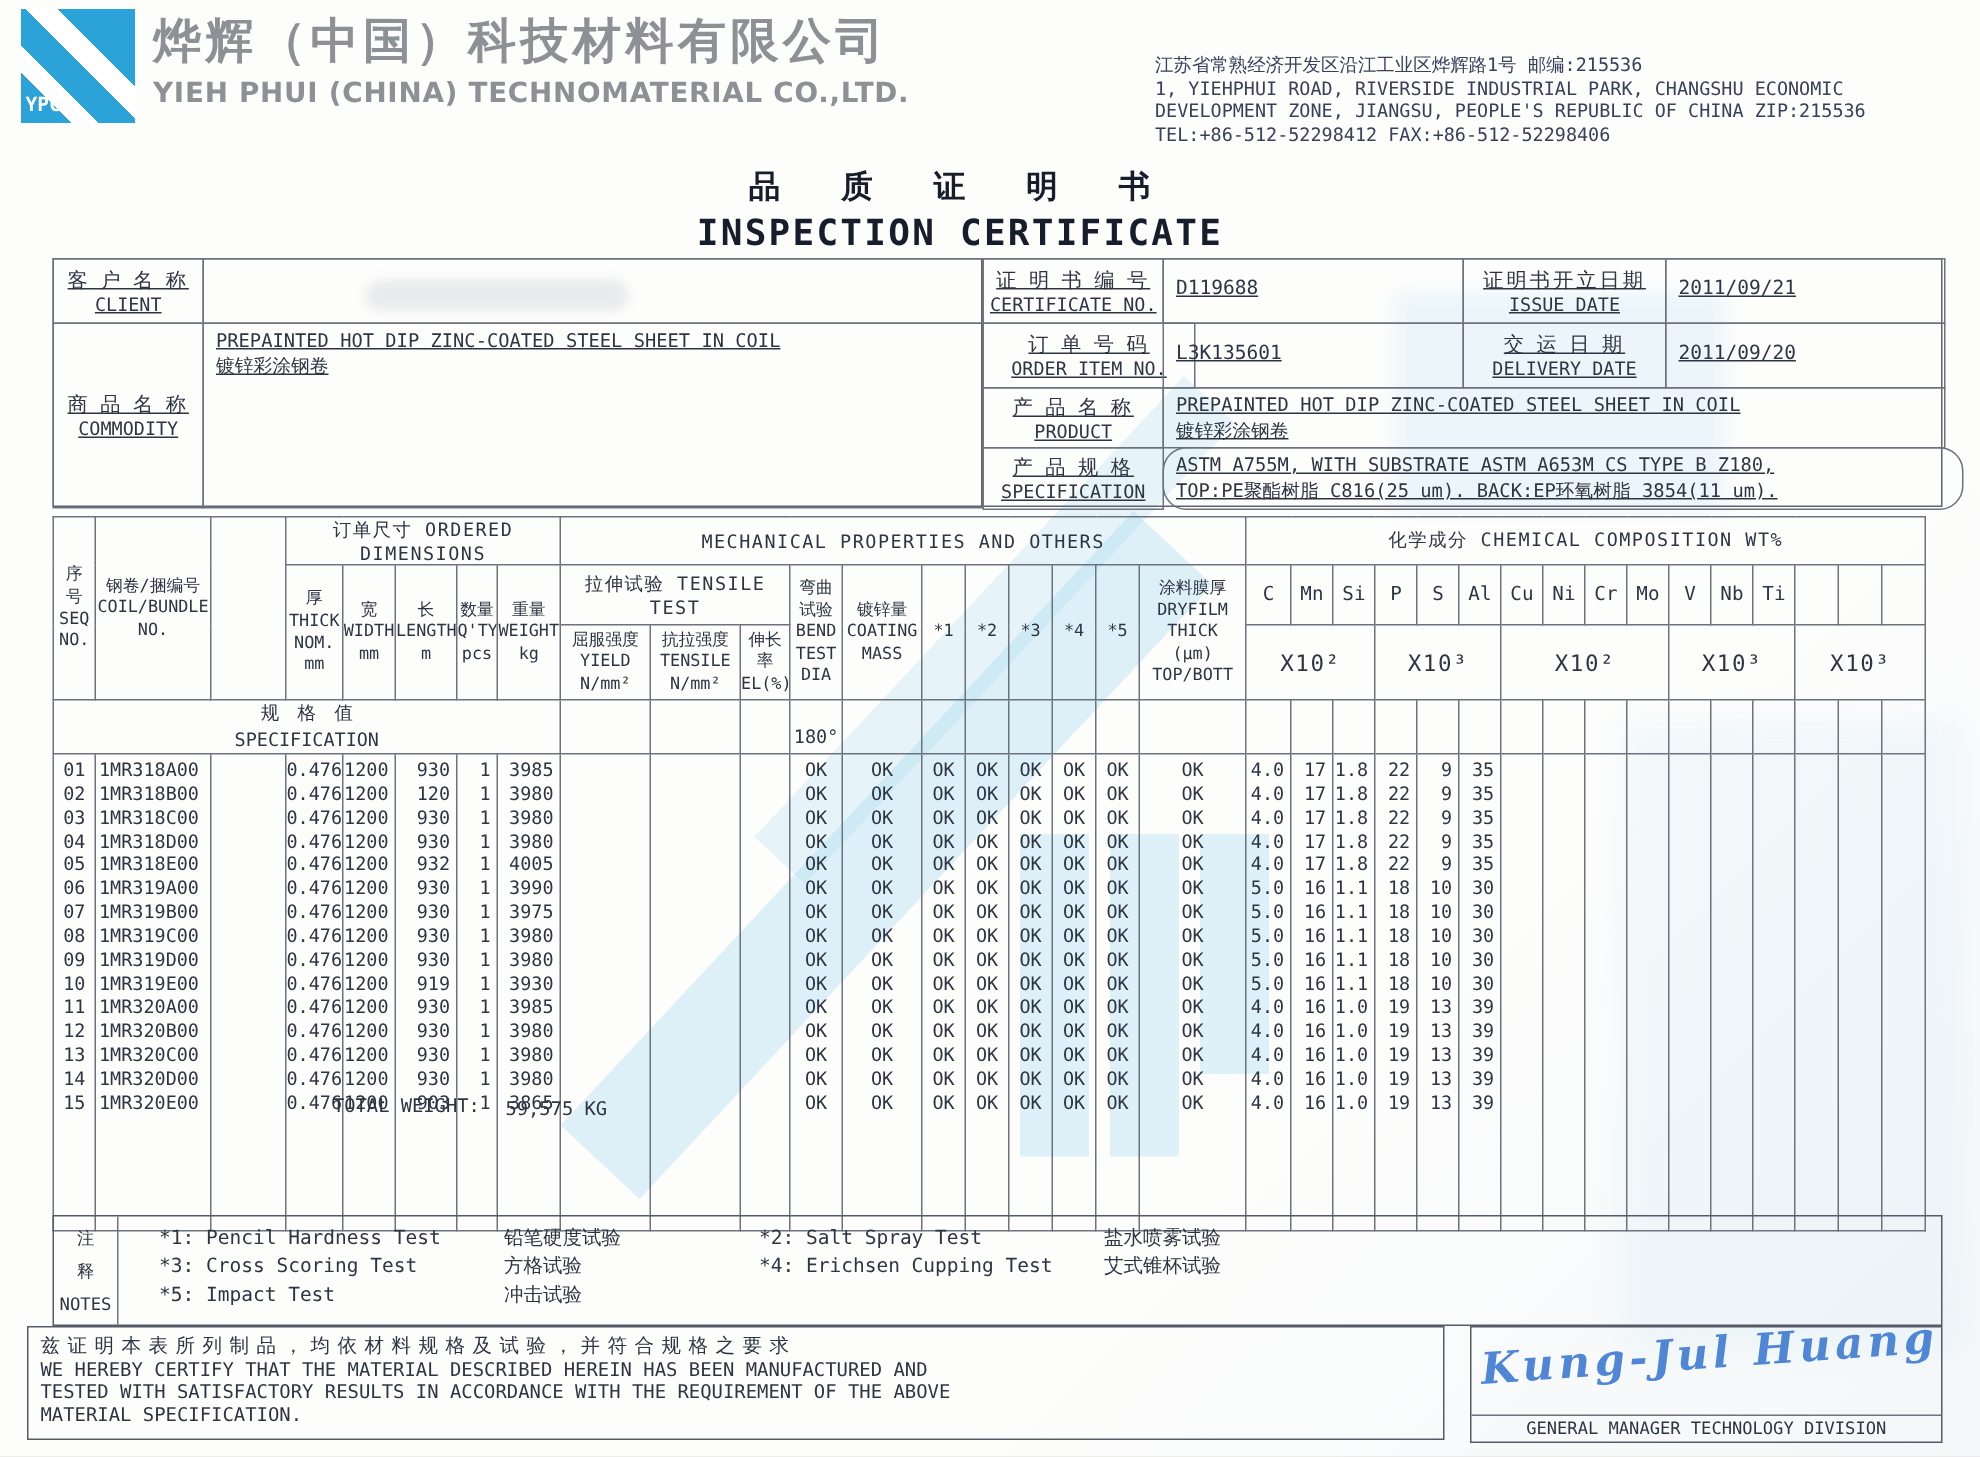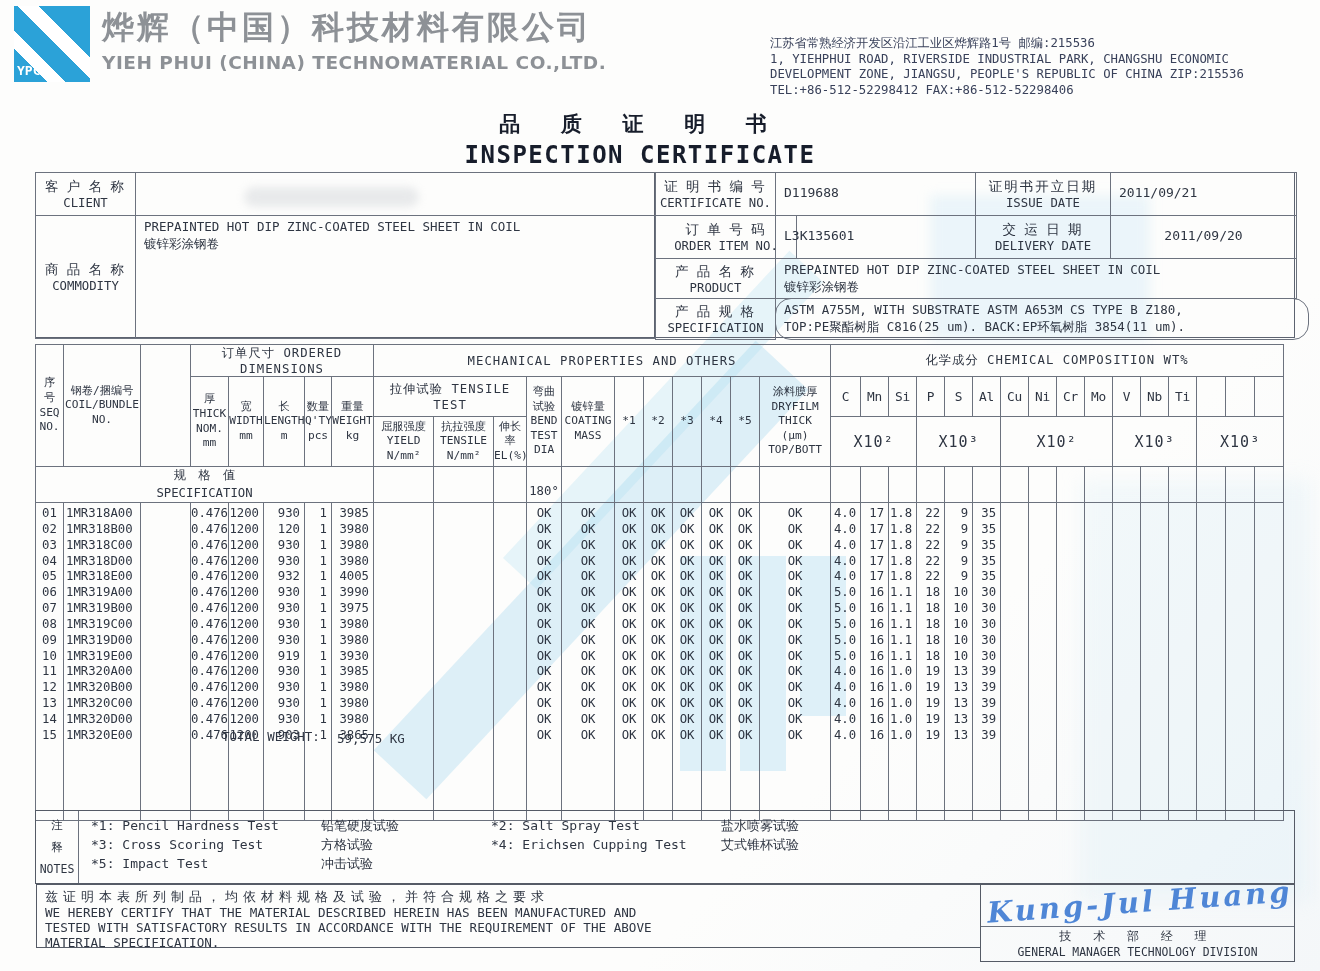--- a/index.html
+++ b/index.html
@@ -23,21 +23,21 @@
   .logo-text { position:absolute; left:3px; bottom:4px; color:#fff; font-size:13px; font-weight:bold; letter-spacing:0; }
   .company { position:absolute; left:102px; top:6px; color:#8d9196; }
   .company-zh { font-size:32px; font-weight:bold; letter-spacing:3px; font-family:"DejaVu Sans",sans-serif; }
   .company-en { font-size:18.5px; font-weight:bold; letter-spacing:.5px; margin-top:2px; font-family:"DejaVu Sans",sans-serif; }
   .address { position:absolute; left:770px; top:36px; width:545px; font-size:12.3px; line-height:1.28; color:#39415a; white-space:pre-line; }
   .title-wrap { position:absolute; left:430px; top:110px; width:420px; text-align:center; color:#171d2b; }
   .title-zh { font-size:21px; font-weight:bold; letter-spacing:14px; }
   .title-en { font-size:24px; font-weight:bold; letter-spacing:1.5px; margin-top:3px; }
   
   .ibox { position:absolute; border:1.5px solid #5d6370; }
-  .icell { position:absolute; border:1px solid #6c727e; overflow:hidden; }
+  .icell { position:absolute; border:1px solid #6c727e; overflow:hidden;text-decoration:underline; }
   .lbl { text-align:center; display:flex; flex-direction:column; justify-content:center; }
   .lbl .zh { font-size:13.5px; letter-spacing:2px; font-family:"DejaVu Sans",sans-serif; }
   .lbl .en { font-size:12.3px; }
   .val { font-size:13px; padding:4px 8px; }
   .val2 { font-size:12.5px; padding:3px 8px; line-height:1.35; }
   .redact { position:absolute; left:108px; top:14px; width:175px; height:20px; background:#c9cdd2; opacity:.4; filter:blur(4px); border-radius:10px; }
   
   table.main { position:absolute; left:35px; top:344px; width:1248px; border-collapse:collapse; table-layout:fixed; border:1.5px solid #555b66; }
   table.main td { border:1px solid #6c727e; overflow:hidden; }
   .h-grp { font-size:12.3px; text-align:center; letter-spacing:1px; font-weight:normal; }
@@ -49,25 +49,25 @@
   td.data-col { vertical-align:top; padding-top:3px; }
   .cell-line { height:15.85px; line-height:15.85px; font-size:12.3px; white-space:nowrap; }
   .a-c .cell-line { text-align:center; }
   .a-r .cell-line { text-align:right; padding-right:4px; }
   .a-l .cell-line { text-align:left; padding-left:2px; }
   .total-overlay { position:absolute; font-size:12.5px; white-space:nowrap; }
   
   .notes-box { position:absolute; left:35px; top:810px; width:1260px; height:74px; border:1.5px solid #555b66; display:flex; }
   .notes-lbl { width:43px; border-right:1px solid #6c727e; text-align:center; font-size:11.5px; white-space:pre-line; line-height:1.9; padding-top:4px; }
   .notes-body { flex:1; padding:6px 0 0 12px; font-size:13px; line-height:1.45; }
-  .notes-row { display:flex; }
+  .notes-row { display:flex;margin-left:15px; }
   .n-en { width:230px; white-space:nowrap; }
   .n-zh { width:150px; font-family:"DejaVu Sans",sans-serif; white-space:nowrap; }
   .notes-colgap { width:20px; }
-  .certify-box { position:absolute; left:36px; top:884px; width:945px; height:64px; border:1.5px solid #555b66; padding:3px 8px; }
+  .certify-box { position:absolute; left:18px; top:884px; width:945px; height:76px; border:1.5px solid #555b66; padding:3px 8px; }
   .certify-zh { font-size:13px; letter-spacing:5px; font-family:"DejaVu Sans",sans-serif; white-space:nowrap; }
   .certify-en { font-size:12.6px; line-height:1.18; white-space:nowrap; }
   .sig-box { position:absolute; left:980px; top:884px; width:315px; height:78px; border:1.5px solid #555b66; }
   .sig-script { position:absolute; left:6px; top:0px; font-family:"DejaVu Serif",serif; font-style:italic; font-weight:bold;
     font-size:29px; color:#4f86d6; letter-spacing:3px; transform:rotate(-4deg); white-space:nowrap; }
   .sig-titles { position:absolute; left:0; right:0; bottom:2px; border-top:1px solid #6c727e; text-align:center; padding-top:1px; }
   .sig-zh { font-size:12px; letter-spacing:9px; font-family:"DejaVu Sans",sans-serif; }
   .sig-en { font-size:11.4px; white-space:nowrap; }
 </style>
 </head>
@@ -132,21 +132,21 @@
 
     <div class="icell lbl" style="left:-1px; top:42px; width:142px; height:44px;">
       <div class="zh">订 单 号 码</div>
       <div class="en">ORDER ITEM NO.</div>
     </div>
     <div class="icell val" style="left:119px; top:42px; width:201px; height:44px; padding-top:12px;">L3K135601</div>
     <div class="icell lbl" style="left:319px; top:42px; width:136px; height:44px;">
       <div class="zh">交 运 日 期</div>
       <div class="en">DELIVERY DATE</div>
     </div>
-    <div class="icell val" style="left:454px; top:42px; width:187px; height:44px; padding-top:12px;text-align:center;">2011/09/20</div>
+    <div class="icell val" style="left:454px; top:42px; width:187px; height:44px; padding-top:12px;">2011/09/20</div>
 
     <div class="icell lbl" style="left:-1px; top:85px; width:121px; height:41px;">
       <div class="zh">产 品 名 称</div>
       <div class="en">PRODUCT</div>
     </div>
     <div class="icell val2" style="left:119px; top:85px; width:522px; height:41px;">
       <div>PREPAINTED HOT DIP ZINC-COATED STEEL SHEET IN COIL</div>
       <div style="font-family:'DejaVu Sans',sans-serif;">镀锌彩涂钢卷</div>
     </div>
 
@@ -943,18 +943,17 @@
   <div class="certify-box">
     <div class="certify-zh">兹证明本表所列制品，均依材料规格及试验，并符合规格之要求</div>
     <div class="certify-en">WE HEREBY CERTIFY THAT THE MATERIAL  DESCRIBED  HEREIN  HAS BEEN  MANUFACTURED  AND</div>
     <div class="certify-en">TESTED WITH SATISFACTORY RESULTS IN ACCORDANCE WITH THE REQUIREMENT  OF  THE  ABOVE</div>
     <div class="certify-en">MATERIAL SPECIFICATION.</div>
   </div>
 
   <div class="sig-box">
     <div class="sig-script">Kung-Jul Huang</div>
     <div class="sig-titles">
-      <div class="sig-zh">技 术 部 经 理</div>
       <div class="sig-en">GENERAL MANAGER TECHNOLOGY DIVISION</div>
     </div>
   </div>
 
 </div>
 
 </body></html>

